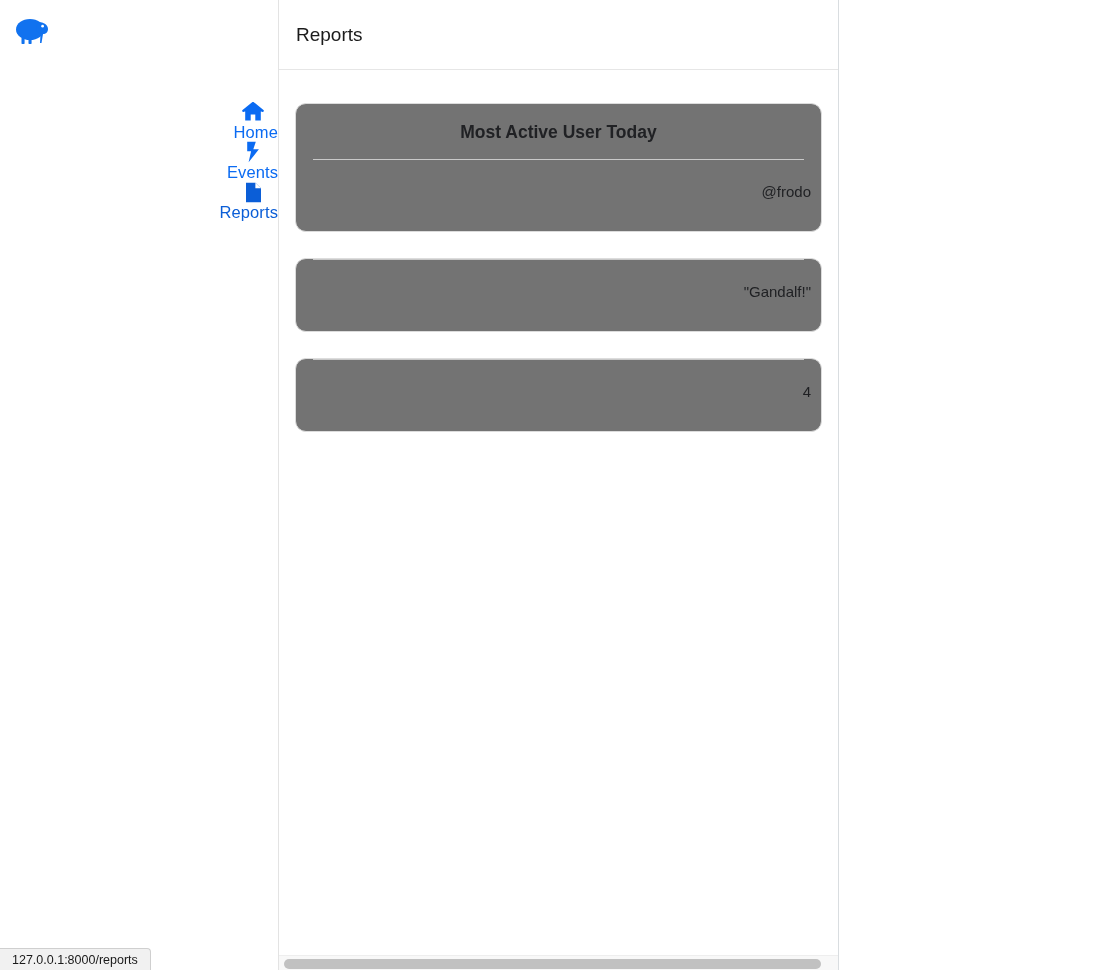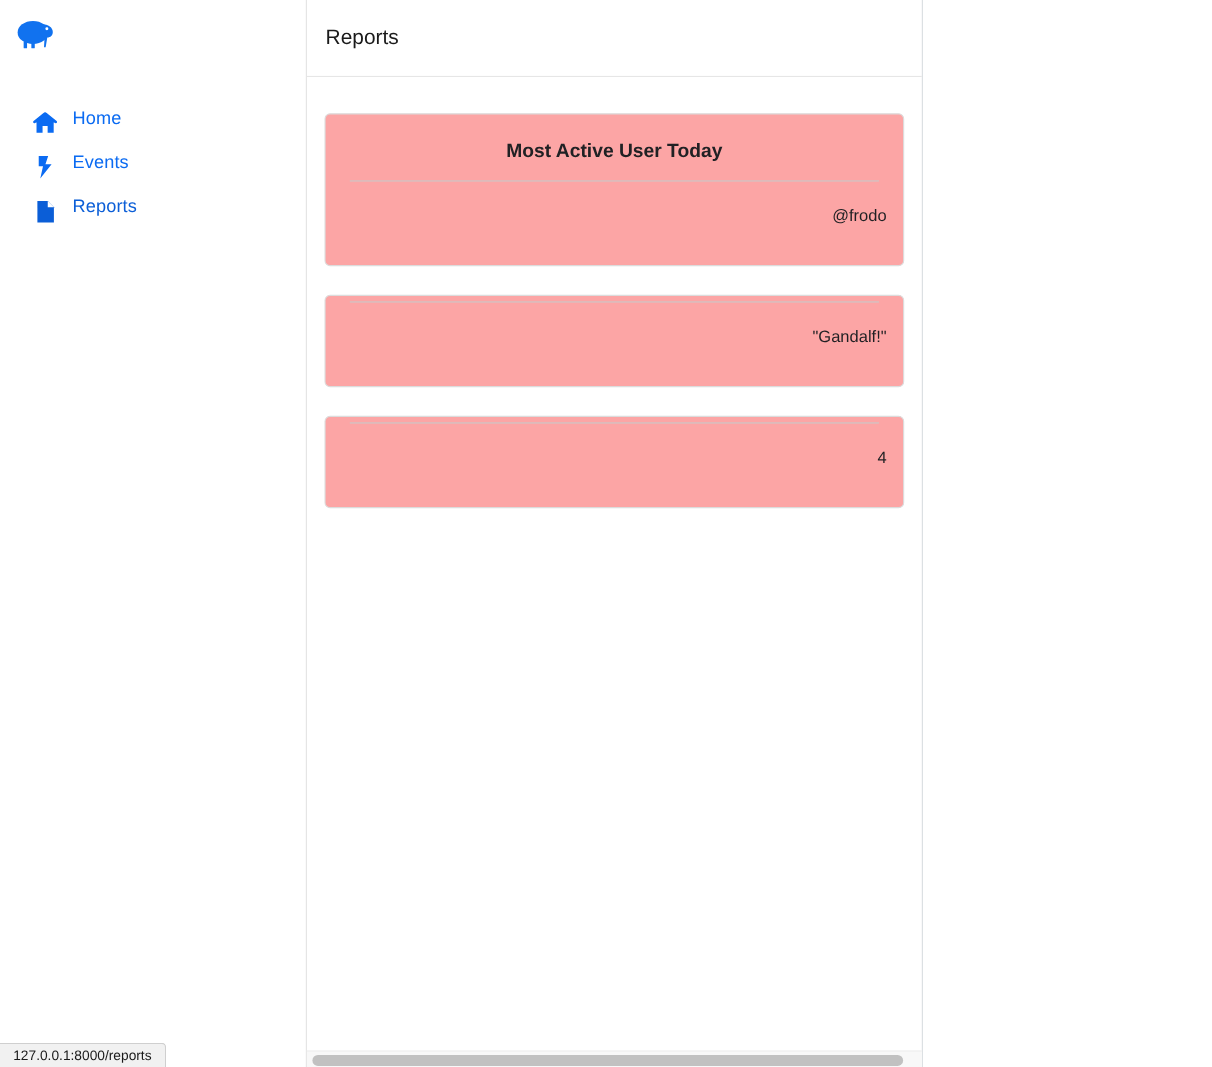--- a/index.html
+++ b/index.html
@@ -41,25 +41,26 @@
   .brand svg { display: block; }
 
   .nav {
     position: absolute;
     left: 0;
     top: 100px;
     width: 278px;
   }
   .nav-item {
     display: flex;
-    align-items: flex-start;
+    align-items: flex-end;
     height: 40px;
     padding-left: 28px;
     text-decoration: none;
     cursor: pointer;
+    flex-direction: column;
   }
   .nav-icon {
     width: 26px;
     height: 24px;
     display: flex;
     align-items: center;
     justify-content: center;
     margin-right: 12px;
     flex: 0 0 auto;
   }
@@ -103,24 +104,24 @@
     color: #1b1b1b;
     line-height: 1;
   }
 
   .cards {
     padding: 33px 16px 0 16px;
   }
 
   .card {
     border: 1px solid #dcdcdc;
-    border-radius: 5px;
-    background: #fca5a5;
+    border-radius: 11px;
+    background: #737373;
     margin-bottom: 26px;
-    padding: 5px;
+    padding: 0;
   }
 
   .card-title {
     text-align: center;
     font-size: 17.5px;
     font-weight: bold;
     color: #202124;
     padding: 18px 10px 16px 10px;
     line-height: 1.2;
   }

